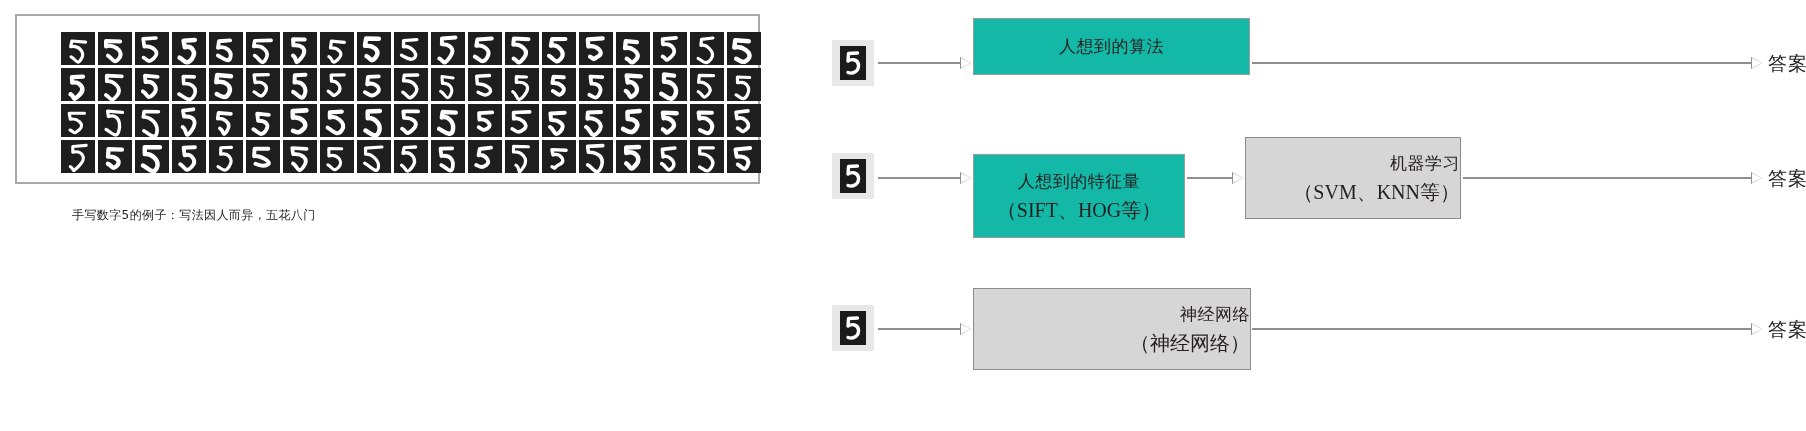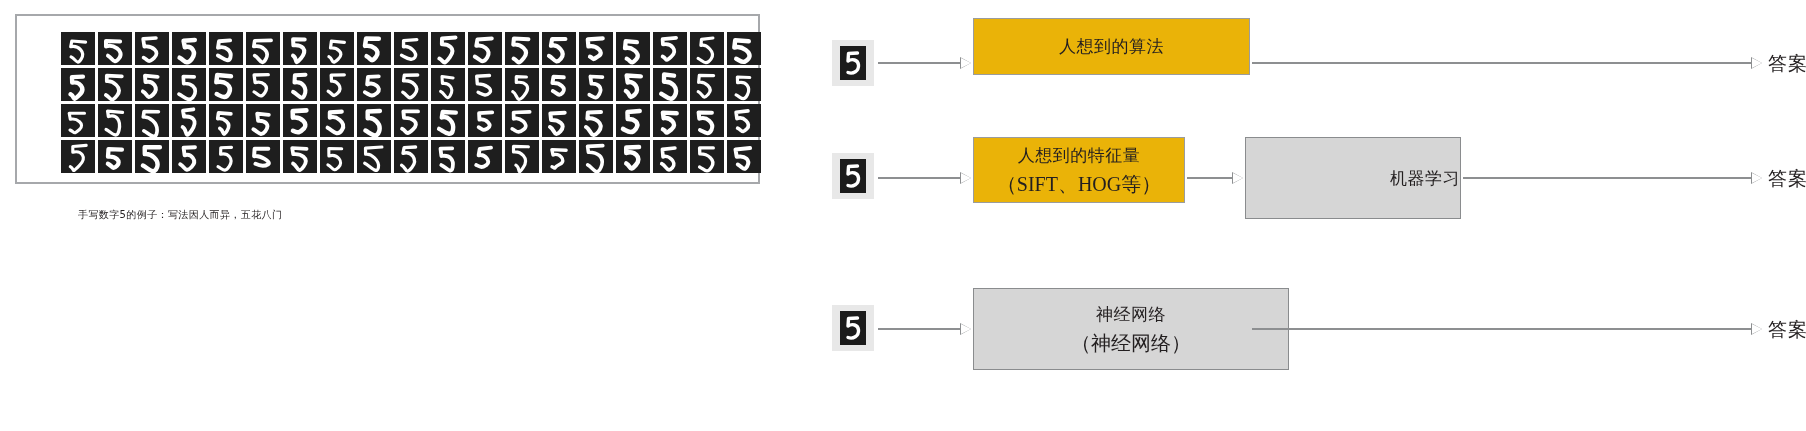--- a/index.html
+++ b/index.html
@@ -19,23 +19,23 @@
     position:absolute;left:44px;top:16px;
     display:grid;grid-template-columns:repeat(19,34px);
     grid-auto-rows:33px;gap:3px 3px;
   }
   .digit-cell{
     width:34px;height:33px;background:#1e1e1e;position:relative;overflow:hidden;
   }
   .digit-cell svg{position:absolute;left:0;top:0;width:34px;height:33px;display:block;}
   #mnist-caption{
     position:absolute;left:72px;top:204px;width:660px;
-    font-size:10px;line-height:22px;letter-spacing:.4px;
+    font-size:12px;line-height:22px;letter-spacing:.4px;
     font-family:"DejaVu Sans","Liberation Sans",sans-serif;
-    color:#231f20;white-space:nowrap;margin-left:6px;
+    color:#231f20;white-space:nowrap;
   }
 
   
   #flow{position:absolute;left:820px;top:0;width:986px;height:431px;}
   .flow-row{position:absolute;left:0;width:986px;height:110px;}
   #flow-row-1{top:7px;}
   #flow-row-2{top:120px;}
   #flow-row-3{top:272px;}
 
   
@@ -59,46 +59,46 @@
     border-top:5px solid transparent;border-bottom:5px solid transparent;
     border-left:10px solid #ffffff;
   }
   .arrow .head{ border-left-color:#8d8f91; }
 
   
   .node{
     position:absolute;box-sizing:border-box;
     display:flex;flex-direction:column;align-items:center;justify-content:center;
     font-size:17px;line-height:29px;text-align:center;letter-spacing:.5px;
-    border:1.6px solid #9a9c9e;background:#eab308;color:#231f20;
+    border:1.6px solid #9a9c9e;background:#14b8a6;color:#231f20;
   }
   .node.filled{background:#d6d6d6;border-color:#8a8c8e;}
   .node .l2{font-size:20px;letter-spacing:0;}
 
   .answer{
     position:absolute;font-size:19px;letter-spacing:1px;color:#231f20;
     white-space:nowrap;
   }
 
   
   #node-algorithm{left:153px;top:11px;width:277px;height:57px;}
   #arrow-r1-a{left:58px;top:50px;width:93px;}
   #arrow-r1-b{left:432px;top:50px;width:510px;}
   #answer-r1{left:948px;top:44px;}
 
   
-  #node-features{left:153px;top:17px;width:212px;height:66px;}
+  #node-features{left:153px;top:34px;width:212px;height:84px;}
   #node-ml{left:425px;top:17px;width:216px;height:82px;align-items:flex-end;}
   #arrow-r2-a{left:58px;top:52px;width:93px;}
   #arrow-r2-b{left:367px;top:52px;width:56px;}
   #arrow-r2-c{left:643px;top:52px;width:299px;}
   #answer-r2{left:948px;top:46px;}
 
   
-  #node-nn{left:153px;top:16px;width:316px;height:82px;}
+  #node-nn{left:153px;top:16px;width:278px;height:82px;align-items:flex-end;}
   #arrow-r3-a{left:58px;top:51px;width:93px;}
   #arrow-r3-b{left:432px;top:51px;width:510px;}
   #answer-r3{left:948px;top:45px;}
 </style>
 </head>
 <body>
 
 <div class="page">
 
   <div id="mnist-panel">
@@ -526,20 +526,21 @@
       <div class="node" id="node-features">
         <span>人想到的特征量</span>
         <span class="l2">（SIFT、HOG等）</span>
       </div>
       <div class="arrow" id="arrow-r2-b">
         <div class="shaft"></div>
           <div class="head"></div>
       </div>
       <div class="node filled" id="node-ml">
         <span>机器学习</span>
+        <span class="l2">（SVM、KNN等）</span>
       </div>
       <div class="arrow" id="arrow-r2-c">
         <div class="shaft"></div>
           <div class="head"></div>
       </div>
       <div class="answer" id="answer-r2">答案</div>
     </div>
 
     <div class="flow-row" id="flow-row-3">
       <div class="input-thumb">

